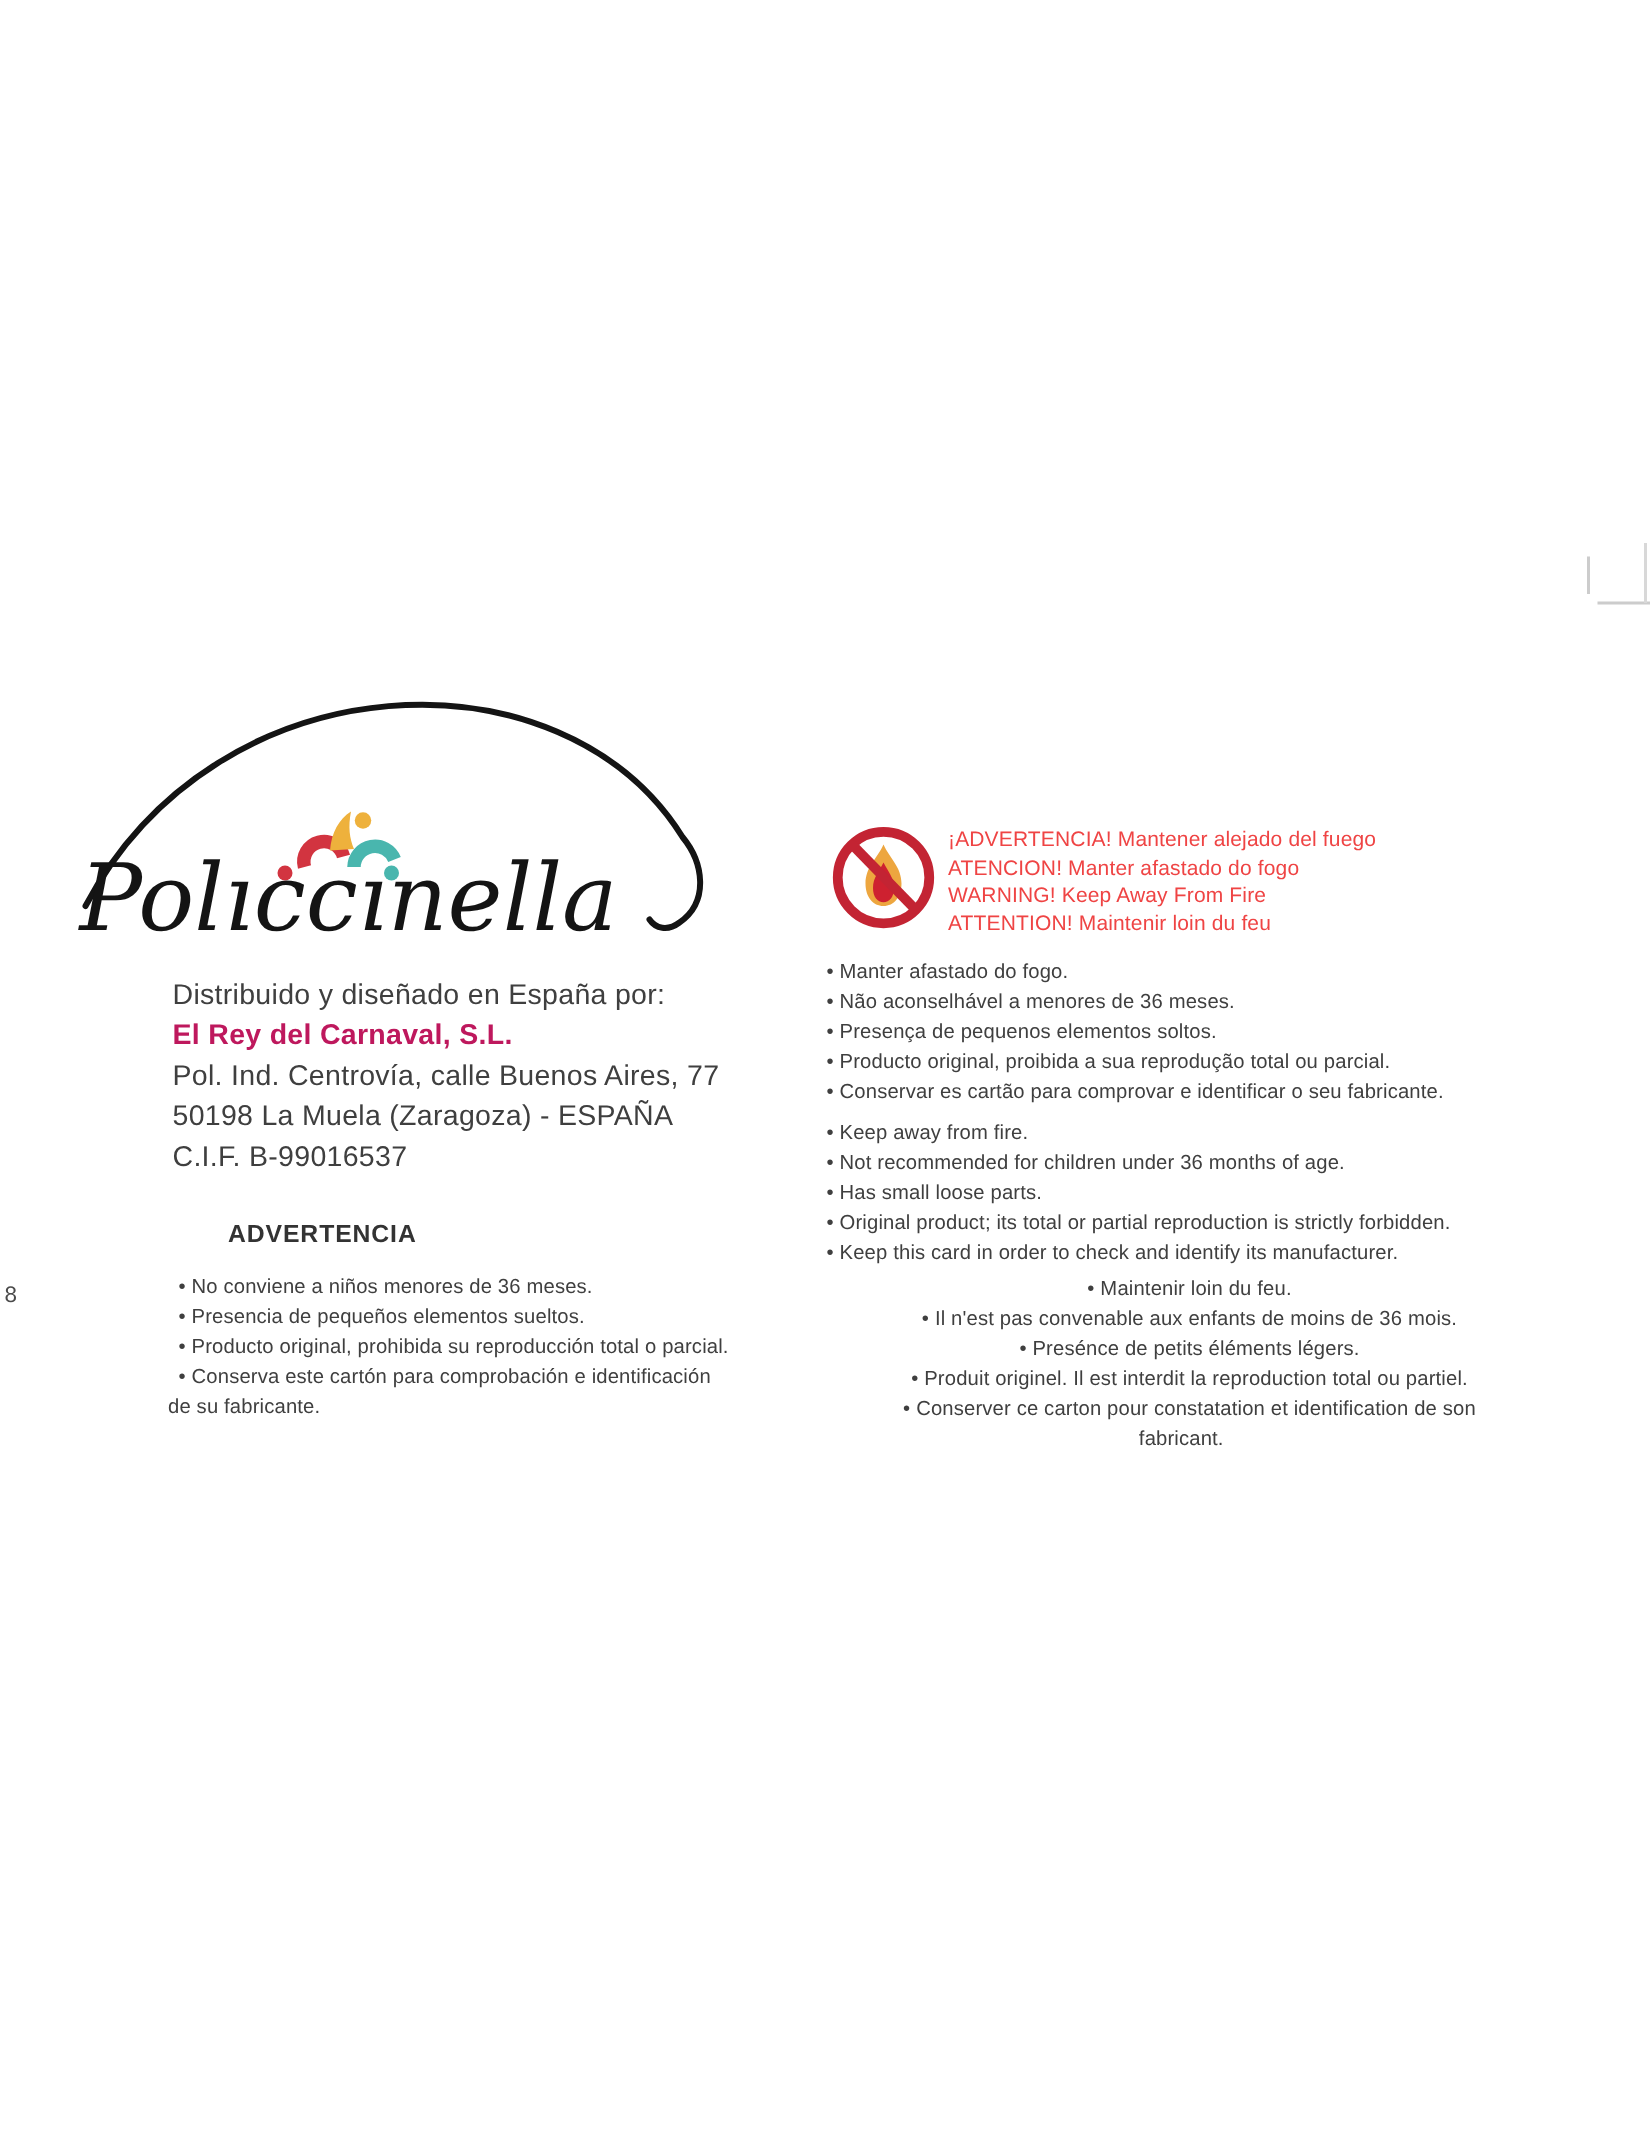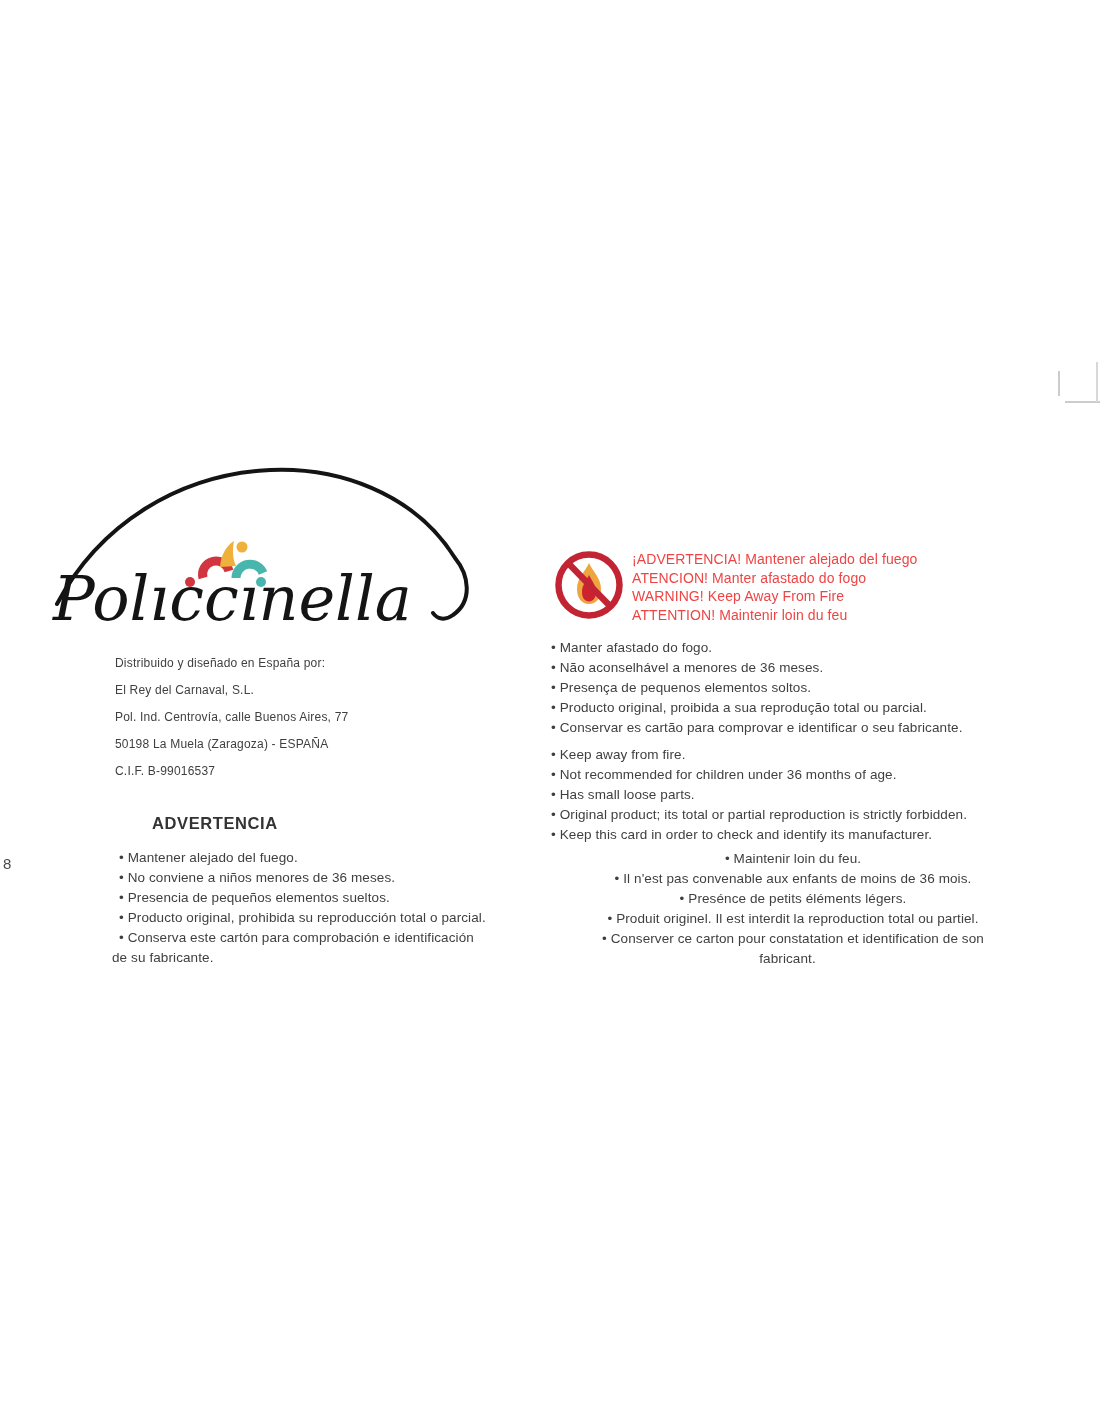--- a/index.html
+++ b/index.html
@@ -11,22 +11,22 @@
     overflow:hidden;
     font-family:"Liberation Sans", sans-serif;
     color:#3f3f3f;
   }
   .abs{position:absolute;}
 
   
   .logo{left:45px;top:458px;width:430px;height:200px;text-decoration:underline;}
 
   
-  .addr{left:115px;top:650px;width:420px;font-size:12px;line-height:27px;letter-spacing:.2px;color:#3f3f3f;}
-  .addr .company{font-weight:normal;color:#404040;}
+  .addr{left:115px;top:650px;width:420px;font-size:19px;line-height:27px;letter-spacing:.2px;color:#3f3f3f;}
+  .addr .company{font-weight:bold;color:#be185d;}
 
   
   .es-heading{left:117px;top:814px;font-size:16.5px;font-weight:bold;letter-spacing:.6px;color:#333333;margin-left:35px;}
 
   
   .list{font-size:13.5px;line-height:20px;letter-spacing:.1px;color:#3f3f3f;}
   .list .item{white-space:pre-line;}
   .list .item::before{content:"\2022\00a0 ";}
   .list-es{left:112px;top:848px;width:445px;}
   .list-es .item{text-indent:7px;}
@@ -80,21 +80,20 @@
   <div class="abs addr">
     <div>Distribuido y diseñado en España por:</div>
     <div class="company">El Rey del Carnaval, S.L.</div>
     <div>Pol. Ind. Centrovía, calle Buenos Aires, 77</div>
     <div>50198 La Muela (Zaragoza) - ESPAÑA</div>
     <div>C.I.F. B-99016537</div>
   </div>
 
   <div class="abs es-heading">ADVERTENCIA</div>
   <div class="abs list list-es">
-    <div class="item">Mantener alejado del fuego.</div>
     <div class="item">No conviene a niños menores de 36 meses.</div>
     <div class="item">Presencia de pequeños elementos sueltos.</div>
     <div class="item">Producto original, prohibida su reproducción total o parcial.</div>
     <div class="item">Conserva este cartón para comprobación e identificación
 de su fabricante.</div>
   </div>
 
   <div class="abs fire-icon">
     <svg width="74" height="74" viewBox="0 0 74 74">
       <circle cx="37" cy="37" r="30.5" fill="#ffffff"></circle>

